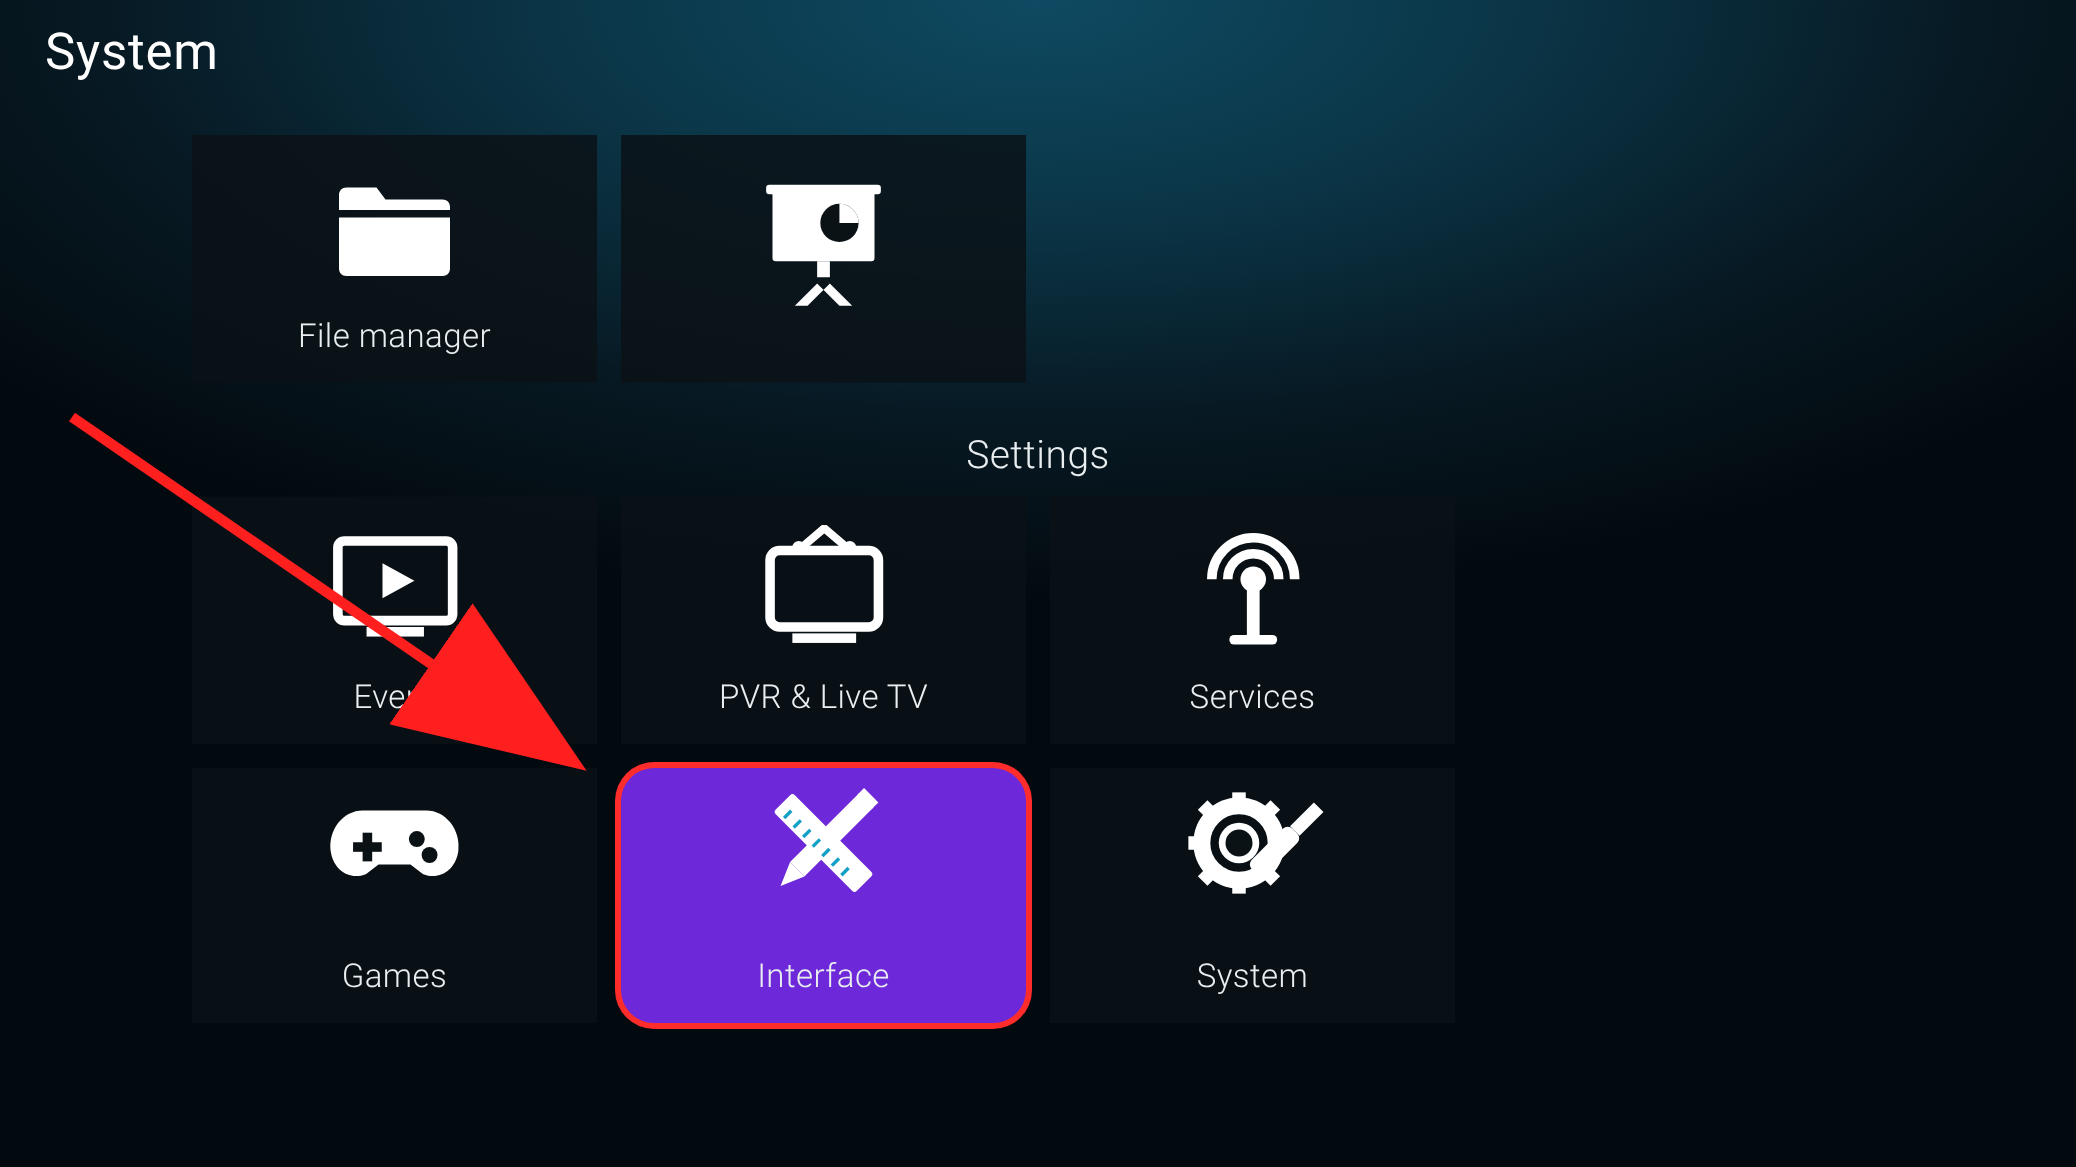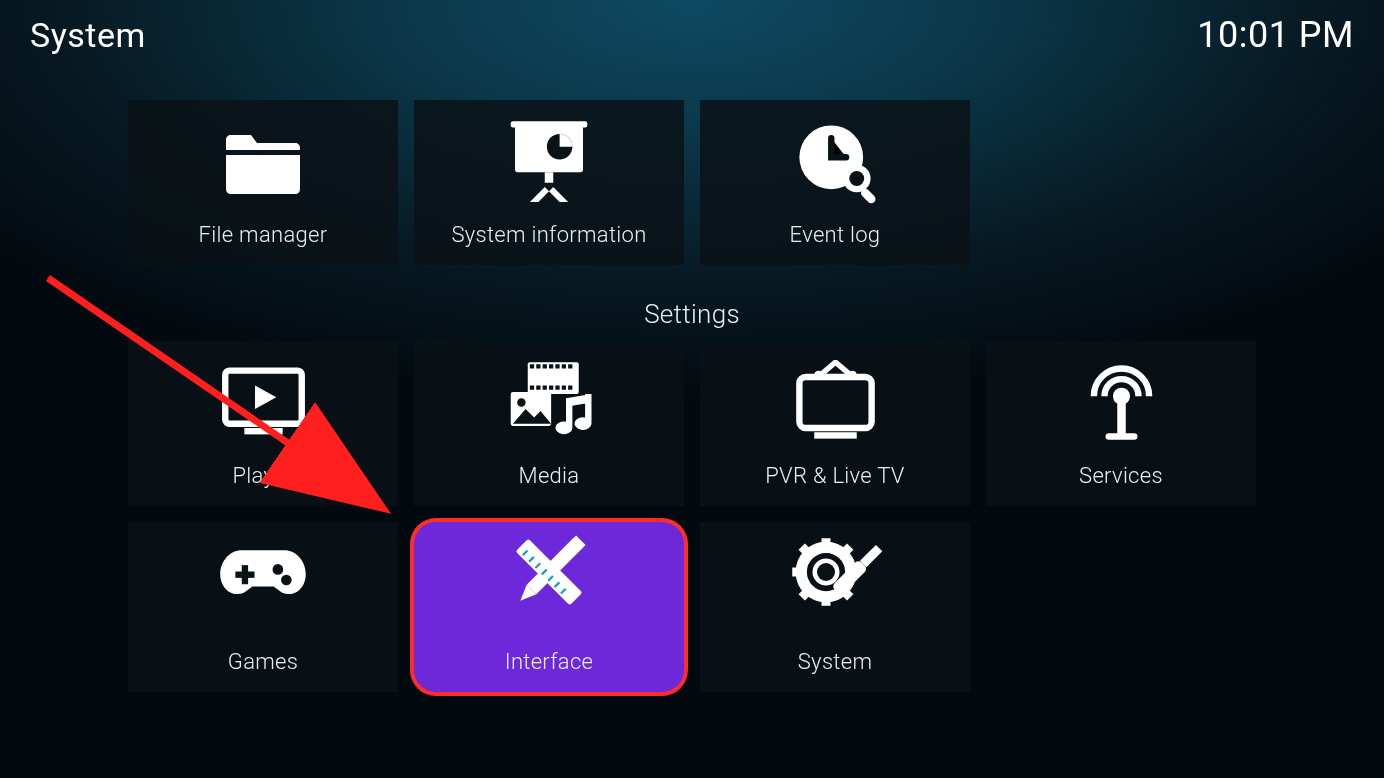--- a/index.html
+++ b/index.html
@@ -27,21 +27,21 @@
     font-weight: 400;
     letter-spacing: 0.5px;
   }
   .clock {
     font-size: 36px;
     font-weight: 400;
     letter-spacing: 0.5px;
   }
   .content {
     position: absolute;
-    top: 100px;
+    top: 90px;
     left: 0; right: 0;
     display: flex;
     flex-direction: column;
     align-items: center;
   }
   .row {
     display: grid;
     grid-template-columns: repeat(4, 270px);
     gap: 16px;
     margin-bottom: 16px;
@@ -219,70 +219,52 @@
       <g transform="rotate(45 58 40)">
         <rect x="54" y="10" width="8" height="20" fill="#fff"></rect>
         <rect x="52" y="30" width="12" height="34" rx="4" fill="#fff"></rect>
       </g>
     </g>
   </defs>
 </svg>
 
 <div class="header">
   <div class="title">System</div>
-  <div class="clock">10:01 PM</div>
 </div>
 
 <div class="content">
 
   <div class="row">
     <div class="tile">
       <div class="ico">
           <svg width="90" height="80" viewBox="0 0 80 80">
             <use href="#ic-folder"></use>
           </svg>
         </div>
       <div class="label">File manager</div>
     </div>
     <div class="tile">
       <div class="ico">
           <svg width="90" height="85" viewBox="0 0 80 80">
             <use href="#ic-present"></use>
           </svg>
         </div>
-      <div class="label">System information</div>
-    </div>
-    <div class="tile">
-      <div class="ico">
-          <svg width="95" height="85" viewBox="0 0 80 80">
-            <use href="#ic-clocksearch"></use>
-          </svg>
-        </div>
-      <div class="label">Event log</div>
     </div>
   </div>
 
   <div class="section-label">Settings</div>
 
   <div class="row">
     <div class="tile">
       <div class="ico">
           <svg width="95" height="85" viewBox="0 0 80 80">
             <use href="#ic-playscreen"></use>
           </svg>
         </div>
-      <div class="label">Player</div>
-    </div>
-    <div class="tile">
-      <div class="ico">
-          <svg width="100" height="85" viewBox="0 0 80 80">
-            <use href="#ic-mediastack"></use>
-          </svg>
-        </div>
-      <div class="label">Media</div>
+      <div class="label">Event</div>
     </div>
     <div class="tile">
       <div class="ico">
           <svg width="95" height="85" viewBox="0 0 80 80">
             <use href="#ic-tv"></use>
           </svg>
         </div>
       <div class="label">PVR &amp; Live TV</div>
     </div>
     <div class="tile">

